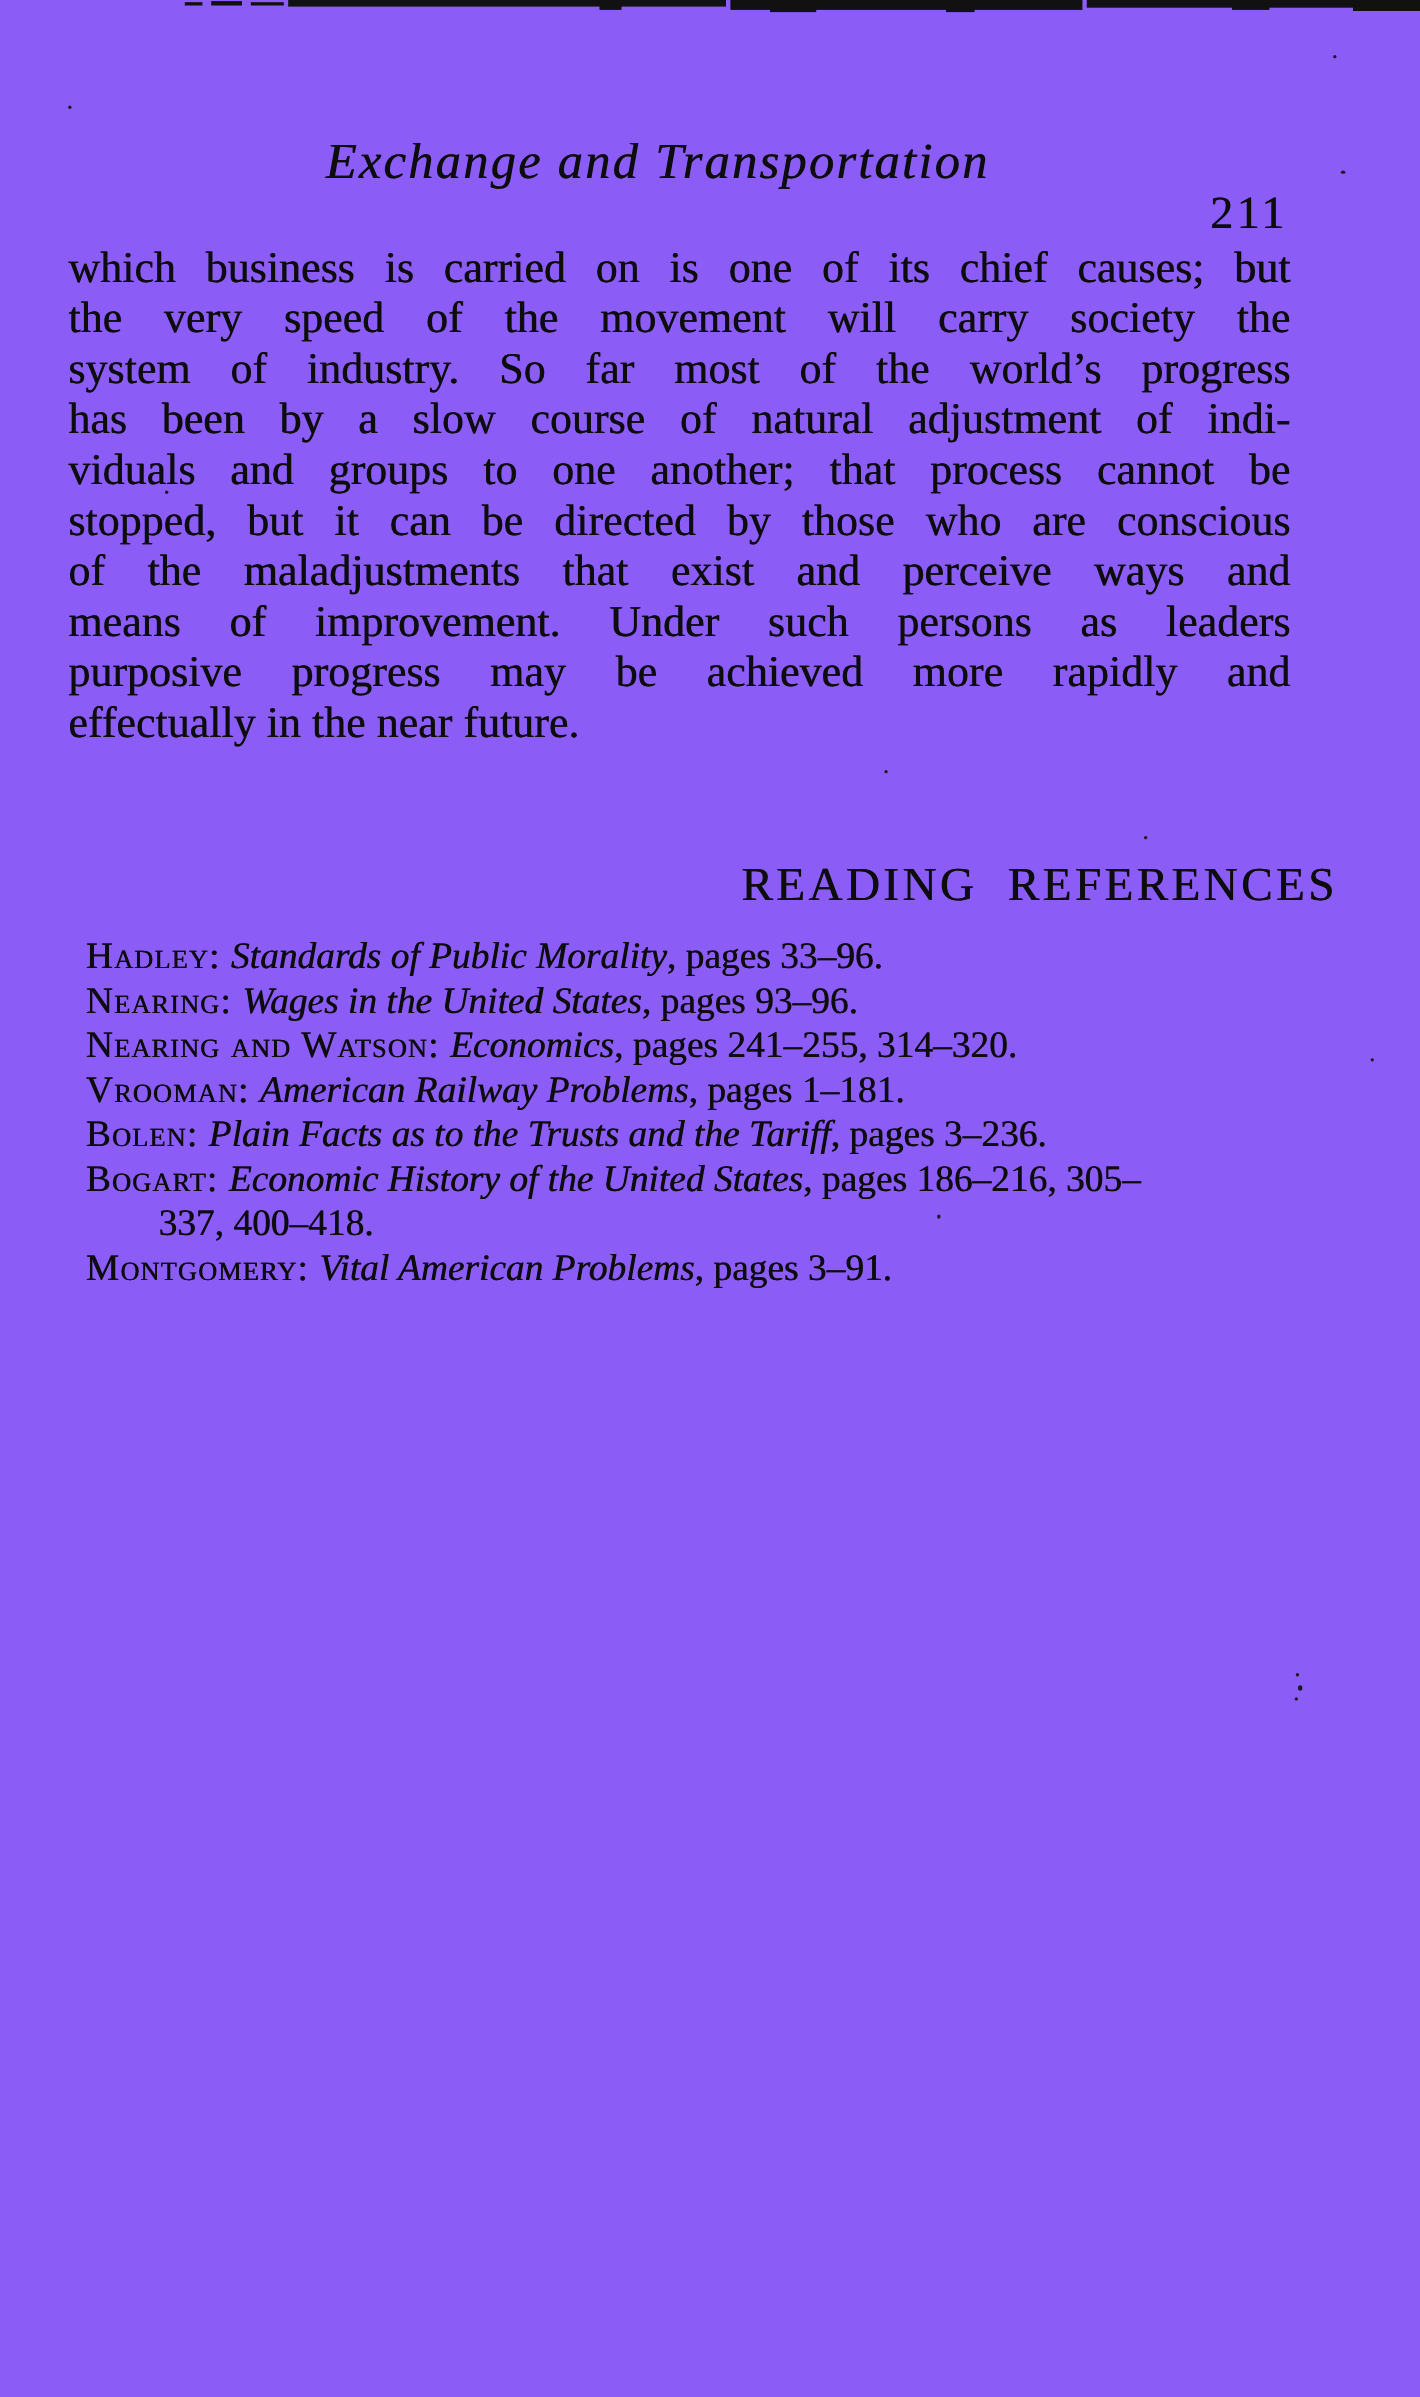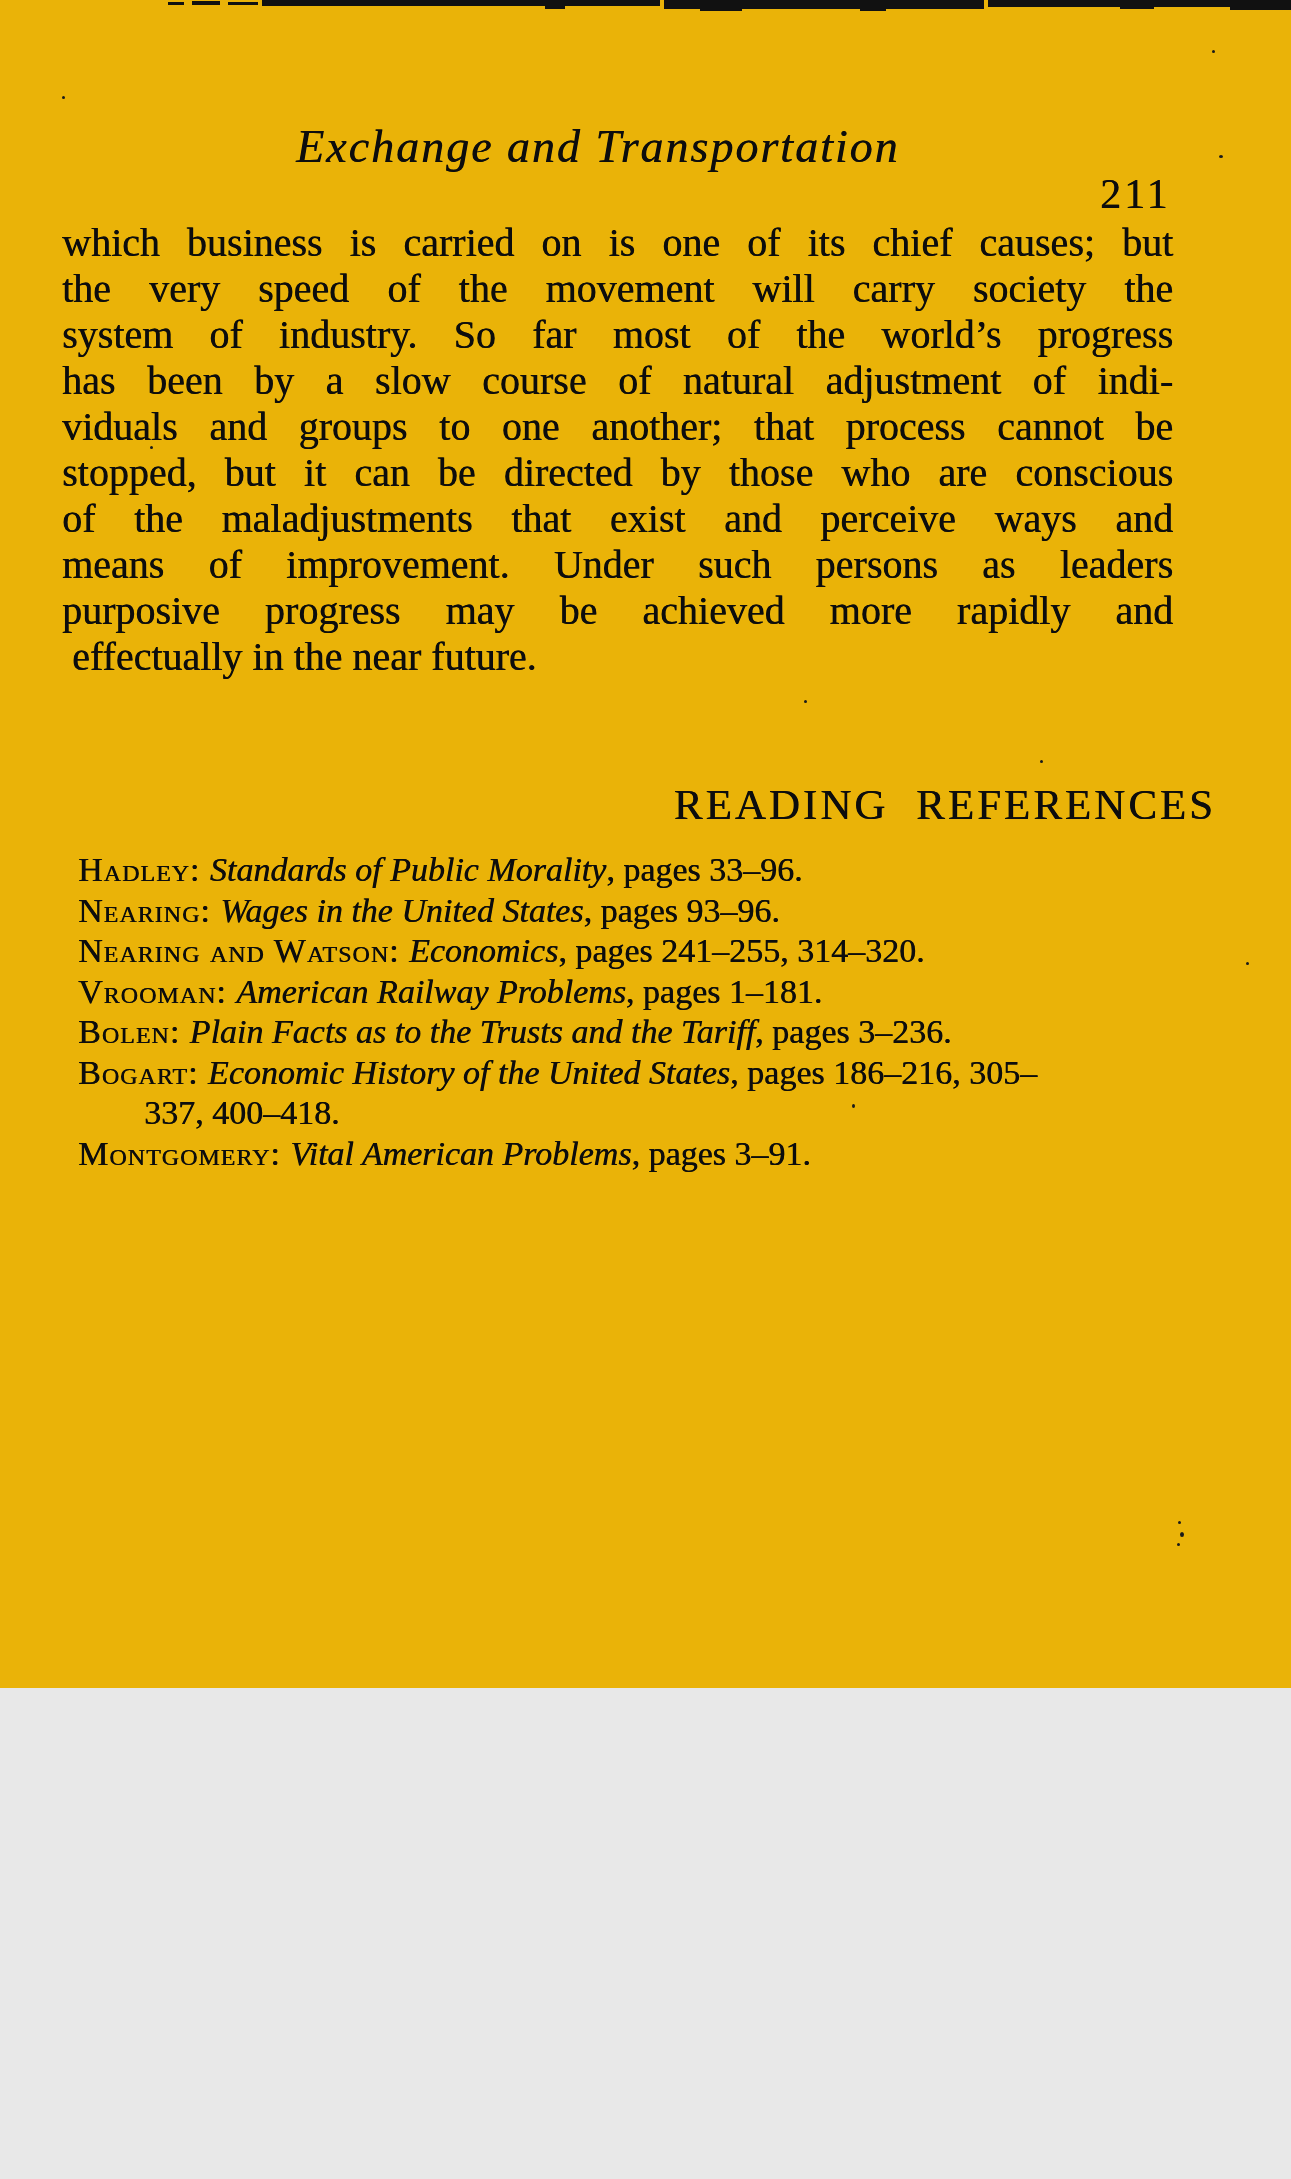--- a/index.html
+++ b/index.html
@@ -1,21 +1,21 @@
 <!DOCTYPE html>
 <html><head>
 <meta charset="utf-8">
 <style>
   html, body { margin: 0; padding: 0; background: #e8e8e8; }
   .page {
     position: relative;
     width: 1291px;
-    height: 1688px;
+    height: 2179px;
     margin: 0 auto;
-    background: #eab308;
+    background: #8b5cf6;
     color: #0d0d0d;
     font-family: "Liberation Serif", "DejaVu Serif", serif;
     overflow: hidden;
     text-shadow: 0.5px 0 0 currentColor;
   }
 
   
   .edge-top { position: absolute; top: 0; left: 0; width: 1291px; height: 16px; }
   .speckle { position: absolute; background: #1a1a1a; border-radius: 50%; }
 
@@ -39,21 +39,21 @@
 
   
   .body-block {
     position: absolute;
     top: 220px; left: 62px;
     width: 1111px;
     font-size: 40px;
     line-height: 46px;
   }
   .jline { text-align: justify; text-align-last: justify; }
-  .jline.last { text-align-last: left; margin-left: 10px; }
+  .jline.last { text-align-last: left; }
 
   
   .section-heading {
     position: absolute;
     top: 780px; left: 0;
     width: 1216px;
     text-align: right;
     font-size: 43px;
     letter-spacing: 3px;
     word-spacing: 14px;

